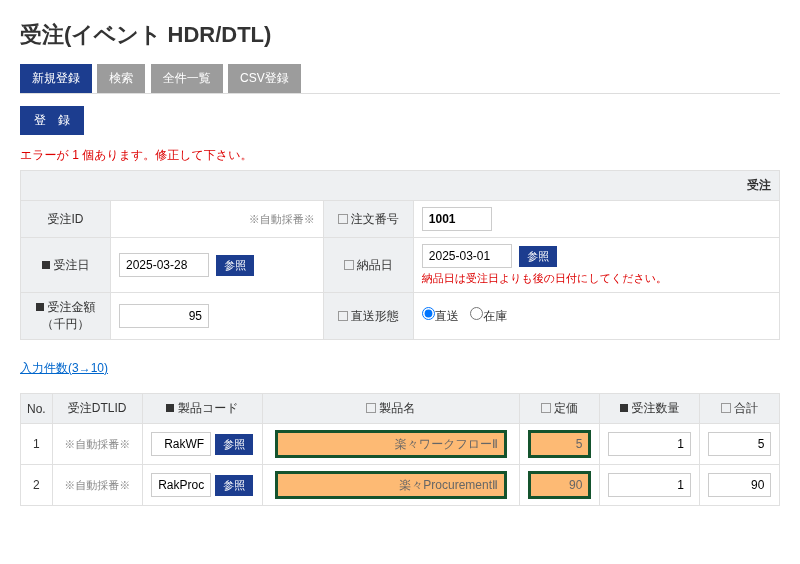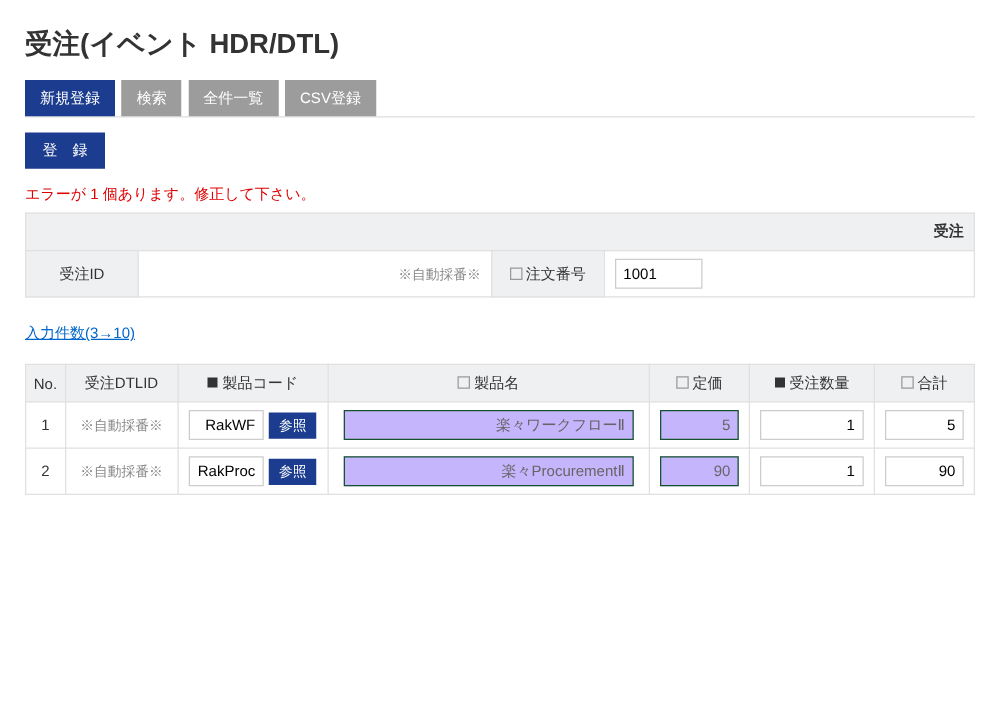--- a/index.html
+++ b/index.html
@@ -22,21 +22,21 @@
 .btn-file{display:inline-block;padding:3px 8px;background:#1c3d8f;color:#fff;font-size:11px;border:none;cursor:pointer}
 .file-label{font-size:12px;color:#555;margin-left:6px}
 .note{color:#888;font-size:11px}
 .count-link{color:#06c;font-size:12px;margin-bottom:16px;display:inline-block}
 .dtl-tbl{width:100%;border-collapse:collapse}
 .dtl-tbl th,.dtl-tbl td{border:1px solid #e0e0e0;padding:6px;font-size:12px;text-align:center}
 .dtl-tbl th{background:#eef0f2;font-weight:normal}
 .dtl-tbl td{background:#fff}
 .dtl-tbl input[type=text]{width:95%;text-align:right}
 .dtl-tbl .code-input{text-align:left}
-.dtl-tbl .ro{background:#c4b5fd;border:1px solid #14532d;color:#666}
+.dtl-tbl .ro{background:#fdba74;border:3px solid #14532d;color:#666}
 label.radio{margin-right:8px;font-size:12px}
 .sq{display:inline-block;width:10px;height:10px;border:1px solid #999;margin-right:3px;vertical-align:-1px}
 .sqf{display:inline-block;width:8px;height:8px;background:#333;margin-right:4px;vertical-align:0px}
 </style>
 </head>
 <body>
 
 
 
 <h1>受注(イベント HDR/DTL)</h1>
@@ -54,21 +54,43 @@
 
 <table class="form-tbl">
   <tbody>
       <tr class="caption">
         <th colspan="4">受注</th>
       </tr>
   <tr>
     <th>受注ID</th>
     <td style="text-align:right"><span class="note">※自動採番※</span></td>
     <th><span class="sq"></span><span>注文番号</span></th>
-    <td><input type="text" style="width: 70px;" value="1001"></td>
+    <td><input type="text" style="width: 70px; font-weight: bold;" value="1001"></td>
+  </tr>
+  <tr>
+    <th><span class="sqf"></span><span>受注日</span></th>
+    <td>
+      <input type="text" style="width: 90px;" value="2025-03-28">
+      <button class="btn-ref">参照</button>
+    </td>
+    <th><span class="sq"></span><span>納品日</span></th>
+    <td>
+      <input type="text" style="width: 90px;" value="2025-03-01">
+      <button class="btn-ref">参照</button>
+      <div class="error-inline">納品日は受注日よりも後の日付にしてください。</div>
+    </td>
+  </tr>
+  <tr>
+    <th><span class="sqf"></span><span>受注金額（千円）</span></th>
+    <td><input type="text" style="width: 90px; text-align: right;" value="95"></td>
+    <th><span class="sq"></span><span>直送形態</span></th>
+    <td>
+      <label class="radio"><input type="radio" name="ship" checked="" style=""><span>直送</span></label>
+      <label class="radio"><input type="radio" name="ship" style=""><span>在庫</span></label>
+    </td>
   </tr>
 </tbody>
   </table>
 
 <a href="#" class="count-link">入力件数(3→10)</a>
 
 <table class="dtl-tbl">
   <thead>
     <tr>
       <th style="width:30px">No.</th>

